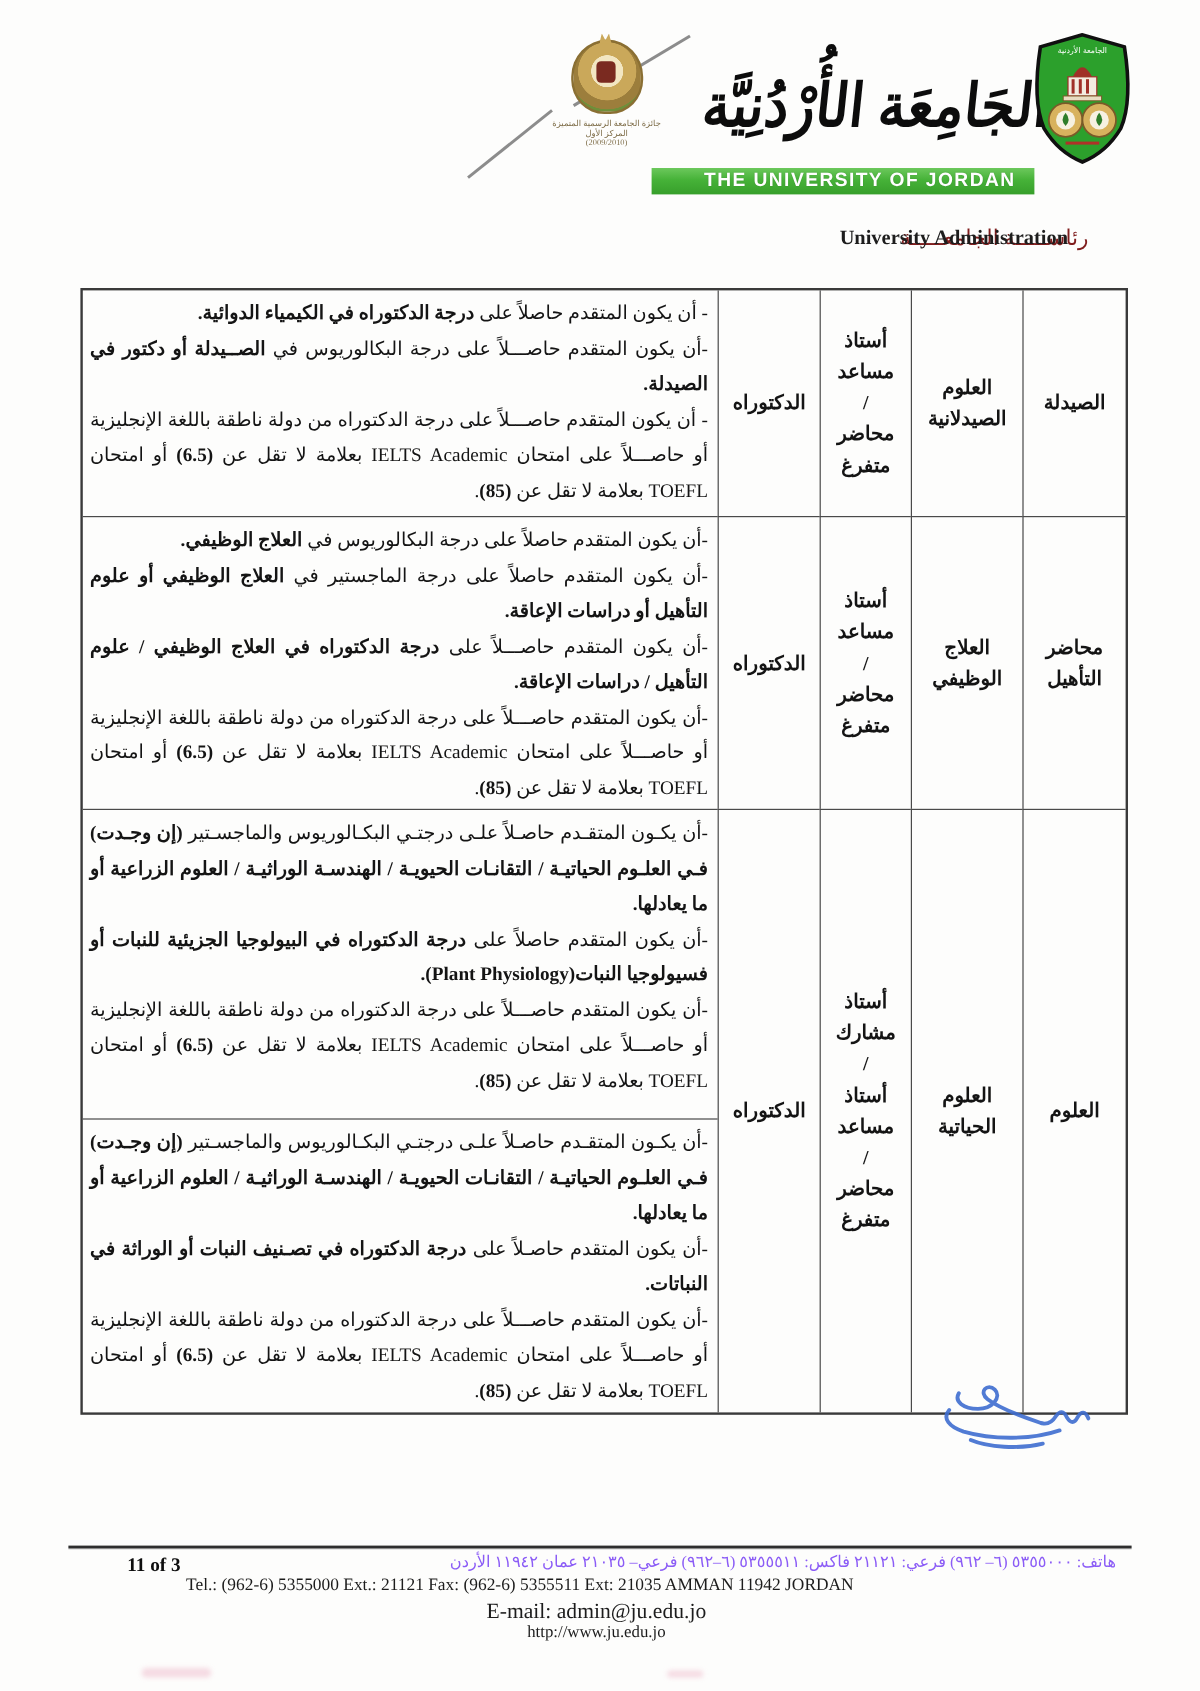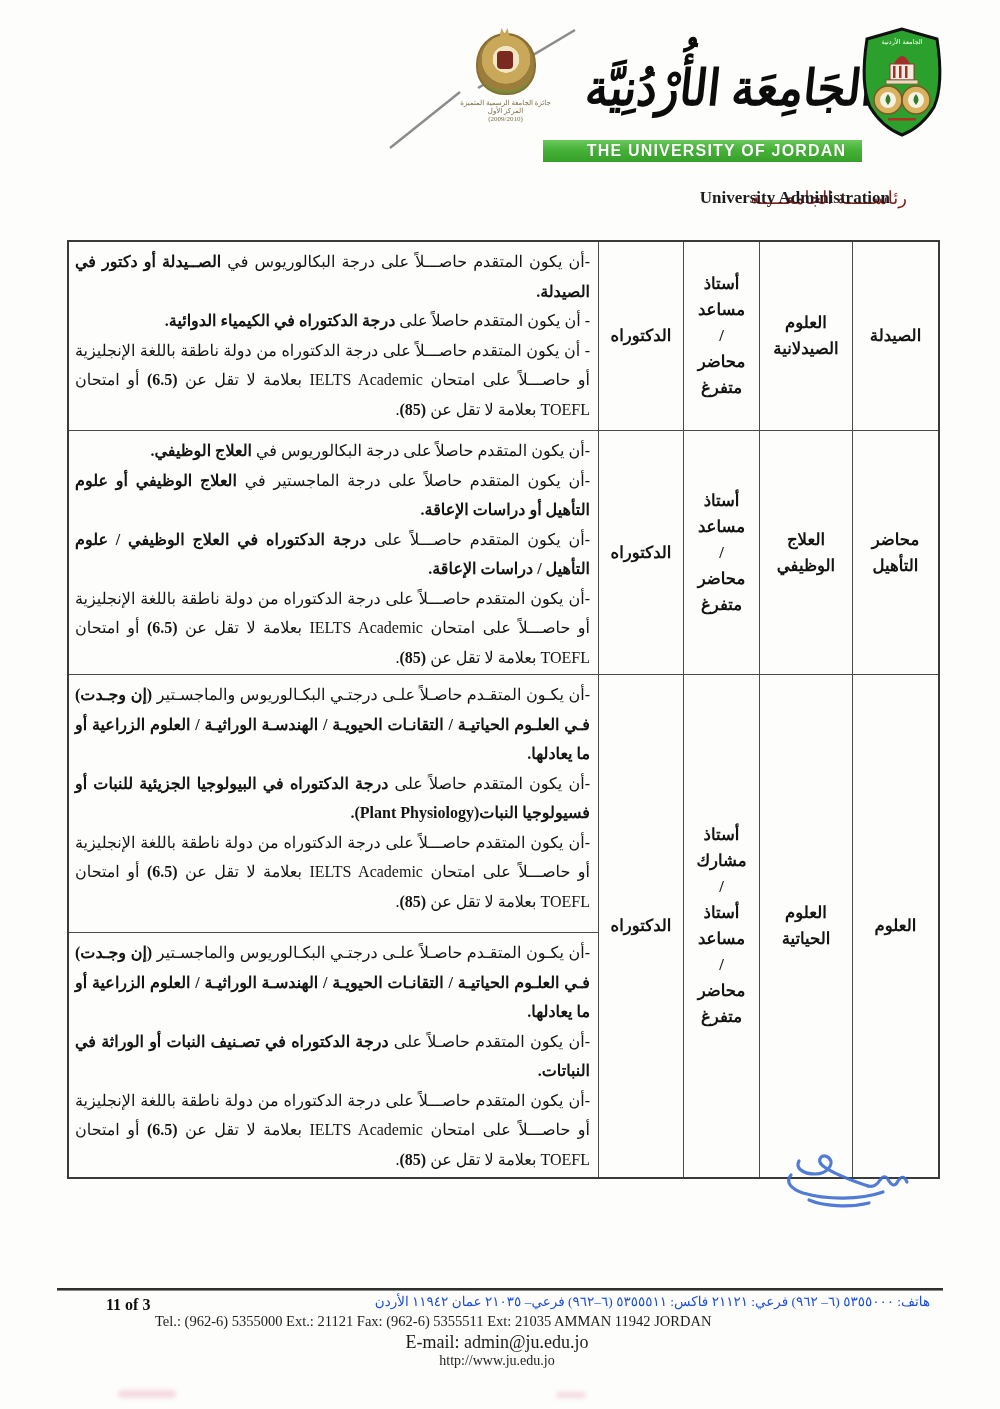--- a/index.html
+++ b/index.html
@@ -50,21 +50,21 @@
   .r1c1{grid-column:1;grid-row:2;} .r1c2{grid-column:2;grid-row:2;} .r1c3{grid-column:3;grid-row:2;}
   .r1c4{grid-column:4;grid-row:2;} .r1c5{grid-column:5;grid-row:2;}
   .r2ac1{grid-column:1;grid-row:3;} .r2bc1{grid-column:1;grid-row:4;}
   .r2c2{grid-column:2;grid-row:3 / span 2;} .r2c3{grid-column:3;grid-row:3 / span 2;}
   .r2c4{grid-column:4;grid-row:3 / span 2;} .r2c5{grid-column:5;grid-row:3 / span 2;}
 
   
   .sig{position:absolute;left:765px;top:1148px;}
   .foot-rule{position:absolute;left:57px;top:1288px;width:886px;height:0;
              border-top:2px solid #2e2e2e;border-bottom:1px solid #8a8a8a;}
-  .foot-ar{position:absolute;right:70px;top:1293px;direction:rtl;font-size:13.5px;color:#1d4ed8;white-space:nowrap;}
+  .foot-ar{position:absolute;right:70px;top:1293px;direction:rtl;font-size:13.5px;color:#8b5cf6;white-space:nowrap;}
   .stamp{position:absolute;left:106px;top:1296px;font-size:16px;font-weight:bold;color:#0e0e0e;}
   .foot-en{position:absolute;left:155px;top:1313px;font-size:14.5px;color:#1c1c1c;white-space:nowrap;}
   .foot-mail{position:absolute;left:0;top:1332px;width:994px;text-align:center;font-size:18px;color:#1c1c1c;}
   .foot-web{position:absolute;left:0;top:1353px;width:994px;text-align:center;font-size:14px;color:#1c1c1c;}
   .smudge{position:absolute;background:rgba(226,130,160,.28);filter:blur(2px);border-radius:4px;}
 </style>
 </head>
 <body>
 
 <div class="page">
@@ -102,22 +102,22 @@
     <path d="M64 68 q-5 6 0 11 q5 -5 0 -11" fill="#2e7d2a"></path>
     <rect x="36" y="92" width="28" height="2.5" fill="#b03028"></rect>
   </svg>
 
   <div class="banner">THE UNIVERSITY OF JORDAN</div>
   <div class="sub-ar">رئاســـــة الجامعـــــة</div>
   <div class="sub-en">University Administration</div>
 
   <div class="tbl">
     <div class="cell req r0c1 noL noT">
+        <p><span>- أن يكون المتقدم حاصلاً على </span><span class="b">درجة الدكتوراه في الكيمياء الدوائية.</span></p>
         <p><span>-أن يكون المتقدم حاصـــلاً على درجة البكالوريوس في </span><span class="b">الصــيدلة أو دكتور في الصيدلة.</span></p>
-        <p><span>- أن يكون المتقدم حاصلاً على </span><span class="b">درجة الدكتوراه في الكيمياء الدوائية.</span></p>
         <p><span>- أن يكون المتقدم حاصـــلاً على درجة الدكتوراه من دولة ناطقة باللغة الإنجليزية أو حاصـــلاً على امتحان IELTS Academic بعلامة لا تقل عن </span><span class="b">(6.5)</span><span> أو امتحان TOEFL بعلامة لا تقل عن </span><span class="b">(85)</span><span>.</span></p>
       </div>
     <div class="cell small r0c2 noT">الدكتوراه</div>
     <div class="cell small r0c3 noT">أستاذ
 مساعد
 /
 محاضر
 متفرغ</div>
     <div class="cell small r0c4 noT">العلوم
 الصيدلانية</div>

